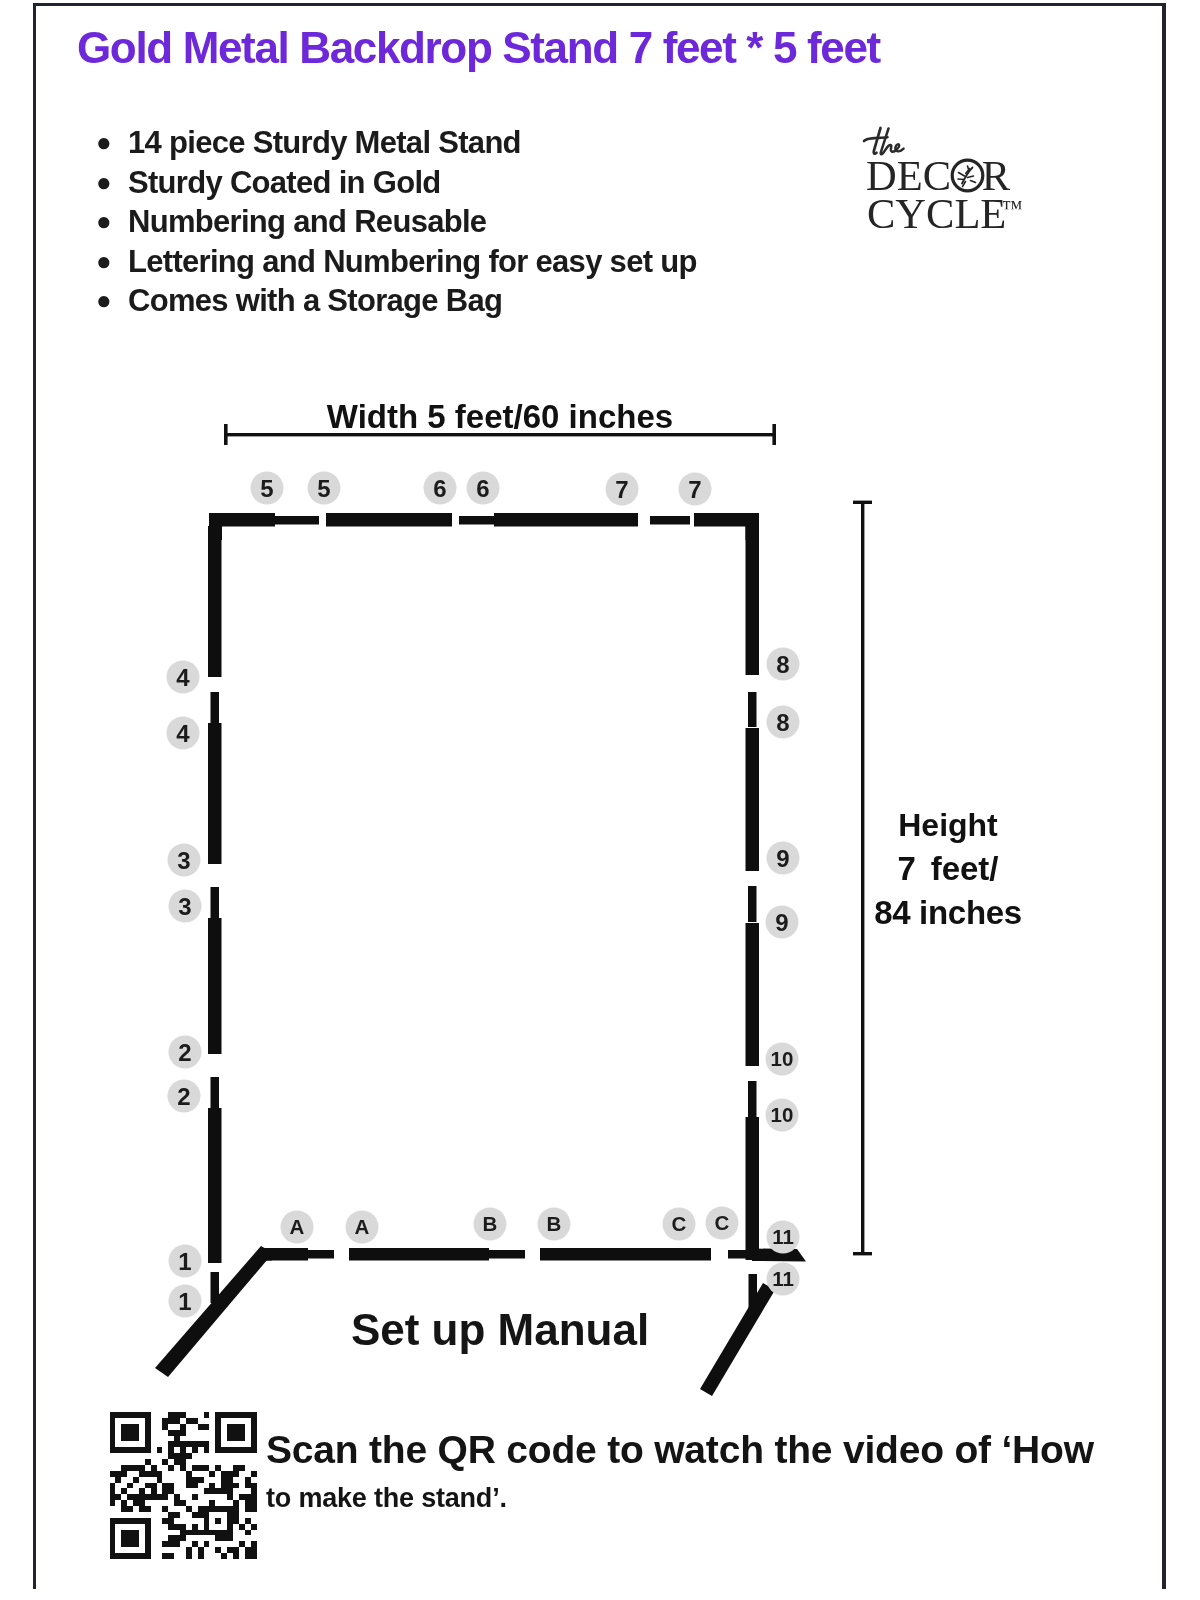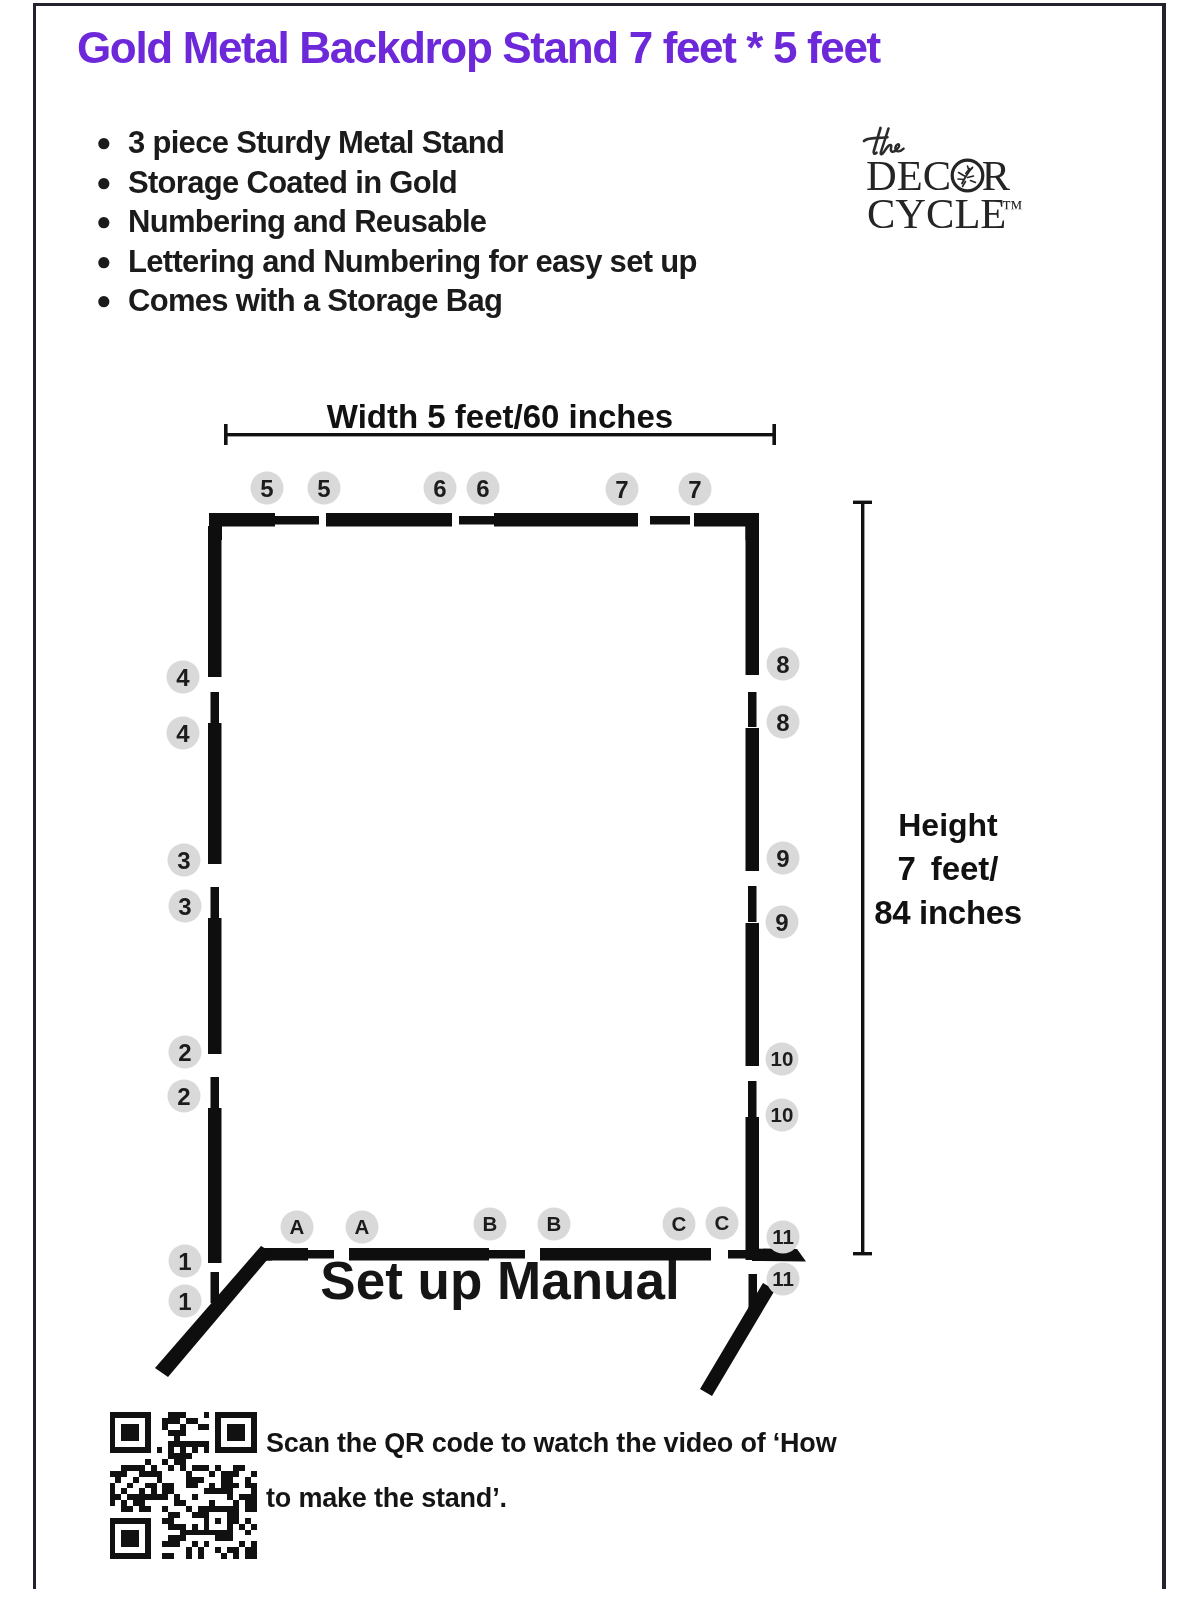--- a/index.html
+++ b/index.html
@@ -12,23 +12,23 @@
 <div class="abs" style="left:33px;top:3px;width:1133px;height:3px;background:#23232f;"></div>
 
 <div class="abs" style="left:33px;top:3px;width:3px;height:1586px;background:#23232f;"></div>
 
 <div class="abs" style="left:1162px;top:3px;width:4px;height:1586px;background:#23232f;"></div>
 
 <div class="abs" style="left:77px;top:23px;width:1000px;font-weight:bold;font-size:44px;letter-spacing:-1.35px;color:#6d28d9;white-space:nowrap;">Gold Metal Backdrop Stand 7 feet * 5 feet</div>
 
 <div class="abs" style="left:96px;top:125px;width:660px;font-weight:bold;font-size:31px;letter-spacing:-0.7px;color:#1b1b1b;">
 
-<div style="height:39.5px;white-space:nowrap;"><span style="font-size:26px;vertical-align:2px;">●</span><span style="margin-left:17px;">3 piece Sturdy Metal Stand</span></div>
-
-<div style="height:39.5px;white-space:nowrap;"><span style="font-size:26px;vertical-align:2px;">●</span><span style="margin-left:17px;">Storage Coated in Gold</span></div>
+<div style="height:39.5px;white-space:nowrap;"><span style="font-size:26px;vertical-align:2px;">●</span><span style="margin-left:17px;">14 piece Sturdy Metal Stand</span></div>
+
+<div style="height:39.5px;white-space:nowrap;"><span style="font-size:26px;vertical-align:2px;">●</span><span style="margin-left:17px;">Sturdy Coated in Gold</span></div>
 
 <div style="height:39.5px;white-space:nowrap;"><span style="font-size:26px;vertical-align:2px;">●</span><span style="margin-left:17px;">Numbering and Reusable</span></div>
 
 <div style="height:39.5px;white-space:nowrap;"><span style="font-size:26px;vertical-align:2px;">●</span><span style="margin-left:17px;">Lettering and Numbering for easy set up</span></div>
 
 <div style="height:39.5px;white-space:nowrap;"><span style="font-size:26px;vertical-align:2px;">●</span><span style="margin-left:17px;">Comes with a Storage Bag</span></div>
 </div>
 
 <svg class="abs" style="left:855px;top:115px;" width="185" height="125" viewBox="0 0 185 125">
 
@@ -249,21 +249,21 @@
         <circle cx="679" cy="1224" r="16.5" fill="#d9d9d9"></circle>
         <text x="679" y="1231.4" font-size="20.5" fill="#1c1c1c">C</text>
       </g>
 <g>
         <circle cx="722" cy="1223" r="16.5" fill="#d9d9d9"></circle>
         <text x="722" y="1230.4" font-size="20.5" fill="#1c1c1c">C</text>
       </g>
 </g>
 </svg>
 
-<div class="abs" style="left:300px;top:1250px;width:400px;text-align:center;font-weight:bold;font-size:53px;color:#151515;">Set up Manual</div>
+<div class="abs" style="left:300px;top:1305px;width:400px;text-align:center;font-weight:bold;font-size:44px;color:#151515;">Set up Manual</div>
 
 <svg class="abs" style="left:108px;top:1412px;" width="150" height="147" viewBox="0 0 25 25" shape-rendering="crispEdges">
 <path fill="#111" d="M0 0h7v1h-7zM10 0h3v1h-3zM16 0h1v1h-1zM18 0h7v1h-7zM0 1h1v1h-1zM6 1h1v1h-1zM9 1h3v1h-3zM13 1h2v1h-2zM18 1h1v1h-1zM24 1h1v1h-1zM0 2h1v1h-1zM2 2h3v1h-3zM6 2h1v1h-1zM9 2h1v1h-1zM12 2h1v1h-1zM15 2h2v1h-2zM18 2h1v1h-1zM20 2h3v1h-3zM24 2h1v1h-1zM0 3h1v1h-1zM2 3h3v1h-3zM6 3h1v1h-1zM10 3h3v1h-3zM18 3h1v1h-1zM20 3h3v1h-3zM24 3h1v1h-1zM0 4h1v1h-1zM2 4h3v1h-3zM6 4h1v1h-1zM11 4h1v1h-1zM18 4h1v1h-1zM20 4h3v1h-3zM24 4h1v1h-1zM0 5h1v1h-1zM6 5h1v1h-1zM10 5h7v1h-7zM18 5h1v1h-1zM24 5h1v1h-1zM0 6h7v1h-7zM8 6h1v1h-1zM10 6h1v1h-1zM12 6h1v1h-1zM14 6h1v1h-1zM16 6h1v1h-1zM18 6h7v1h-7zM10 7h4v1h-4zM6 8h1v1h-1zM9 8h1v1h-1zM11 8h2v1h-2zM2 9h4v1h-4zM7 9h1v1h-1zM10 9h1v1h-1zM12 9h1v1h-1zM14 9h3v1h-3zM18 9h1v1h-1zM21 9h2v1h-2zM0 10h3v1h-3zM5 10h4v1h-4zM13 10h1v1h-1zM17 10h1v1h-1zM19 10h3v1h-3zM24 10h1v1h-1zM1 11h1v1h-1zM4 11h1v1h-1zM8 11h1v1h-1zM13 11h3v1h-3zM19 11h2v1h-2zM23 11h1v1h-1zM0 12h1v1h-1zM3 12h1v1h-1zM6 12h2v1h-2zM9 12h2v1h-2zM13 12h2v1h-2zM17 12h1v1h-1zM19 12h3v1h-3zM23 12h2v1h-2zM0 13h1v1h-1zM2 13h1v1h-1zM5 13h1v1h-1zM7 13h1v1h-1zM9 13h2v1h-2zM16 13h5v1h-5zM24 13h1v1h-1zM0 14h2v1h-2zM3 14h7v1h-7zM11 14h1v1h-1zM14 14h1v1h-1zM20 14h1v1h-1zM22 14h3v1h-3zM0 15h1v1h-1zM2 15h1v1h-1zM4 15h2v1h-2zM11 15h2v1h-2zM17 15h1v1h-1zM21 15h1v1h-1zM23 15h2v1h-2zM2 16h2v1h-2zM5 16h2v1h-2zM9 16h1v1h-1zM13 16h1v1h-1zM15 16h7v1h-7zM23 16h2v1h-2zM10 17h2v1h-2zM14 17h3v1h-3zM20 17h2v1h-2zM0 18h7v1h-7zM9 18h2v1h-2zM16 18h1v1h-1zM18 18h1v1h-1zM20 18h2v1h-2zM23 18h1v1h-1zM0 19h1v1h-1zM6 19h1v1h-1zM10 19h3v1h-3zM14 19h1v1h-1zM16 19h1v1h-1zM20 19h1v1h-1zM22 19h1v1h-1zM24 19h1v1h-1zM0 20h1v1h-1zM2 20h3v1h-3zM6 20h1v1h-1zM12 20h9v1h-9zM23 20h1v1h-1zM0 21h1v1h-1zM2 21h3v1h-3zM6 21h1v1h-1zM10 21h3v1h-3zM18 21h3v1h-3zM0 22h1v1h-1zM2 22h3v1h-3zM6 22h1v1h-1zM9 22h3v1h-3zM14 22h1v1h-1zM16 22h1v1h-1zM22 22h1v1h-1zM24 22h1v1h-1zM0 23h1v1h-1zM6 23h1v1h-1zM13 23h1v1h-1zM15 23h1v1h-1zM18 23h1v1h-1zM20 23h2v1h-2zM23 23h2v1h-2zM0 24h7v1h-7zM9 24h2v1h-2zM13 24h1v1h-1zM15 24h1v1h-1zM19 24h1v1h-1zM21 24h1v1h-1zM23 24h2v1h-2z"></path>
 </svg>
 
-<div class="abs" style="left:266px;top:1428px;font-weight:bold;font-size:27px;letter-spacing:-0.2px;color:#141414;white-space:nowrap;">Scan the QR code to watch the video of ‘How</div>
+<div class="abs" style="left:266px;top:1428px;font-weight:bold;font-size:39px;letter-spacing:-0.2px;color:#141414;white-space:nowrap;">Scan the QR code to watch the video of ‘How</div>
 
 <div class="abs" style="left:266px;top:1483px;font-weight:bold;font-size:27px;letter-spacing:-0.2px;color:#141414;white-space:nowrap;">to make the stand’.</div>
 
 </body></html>

